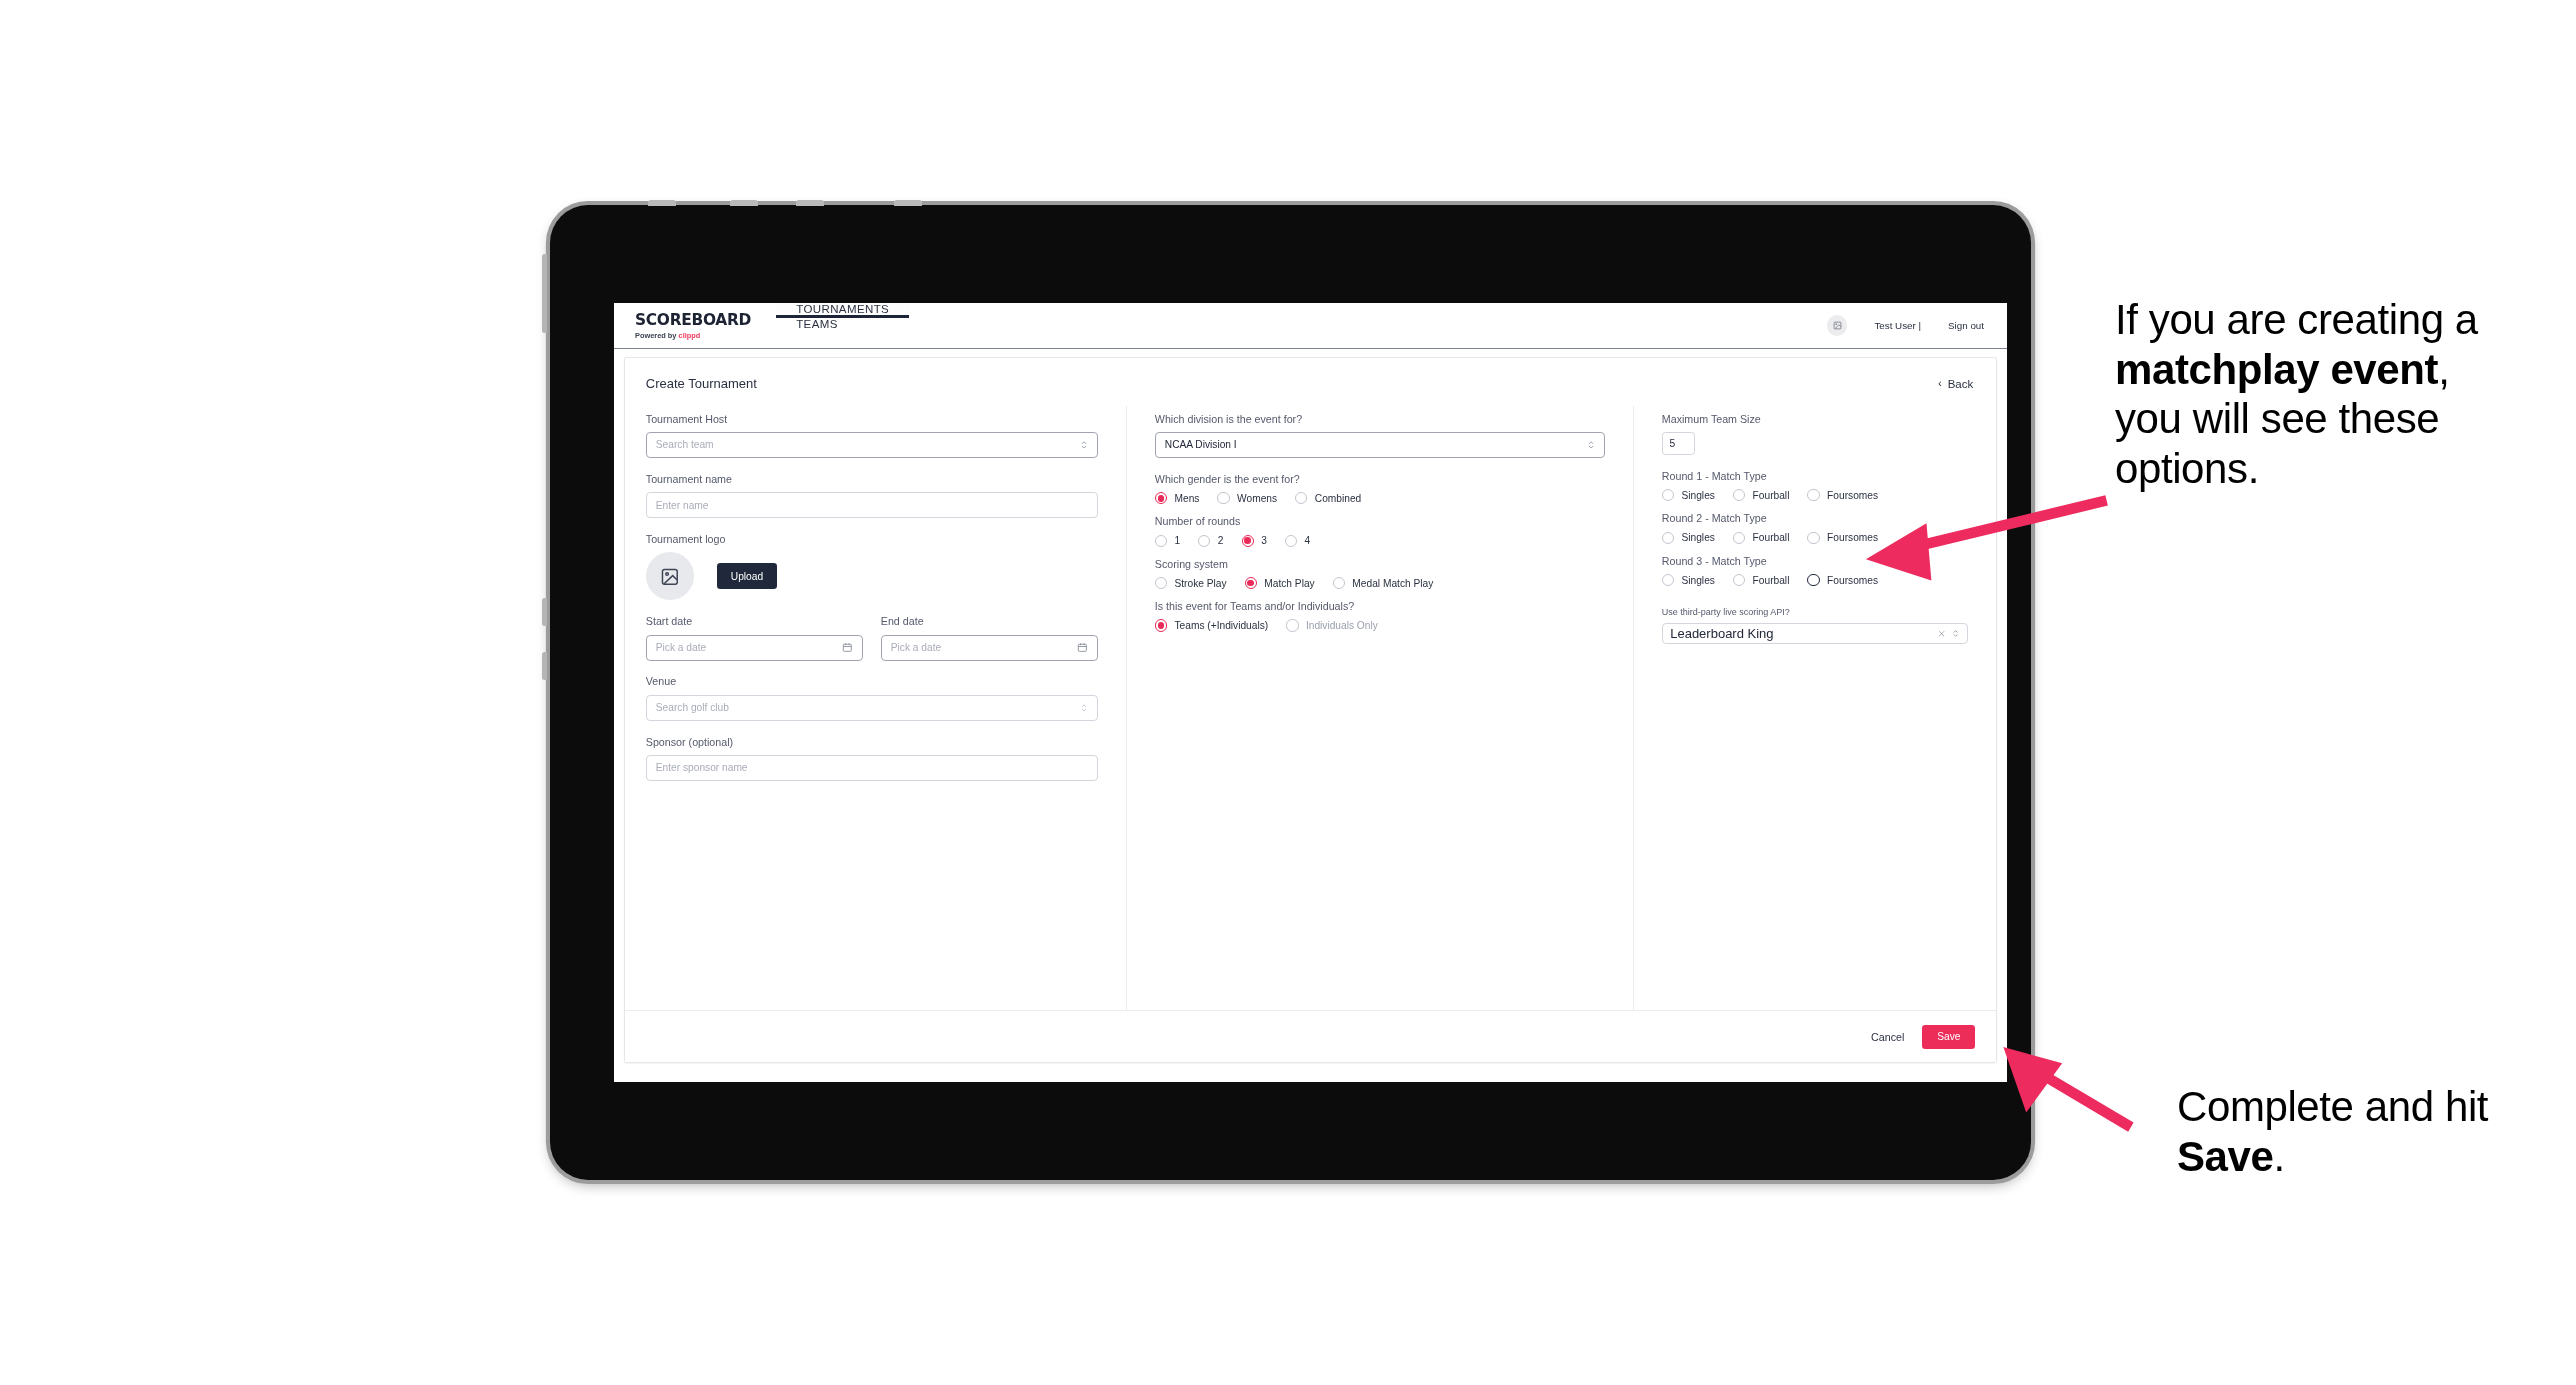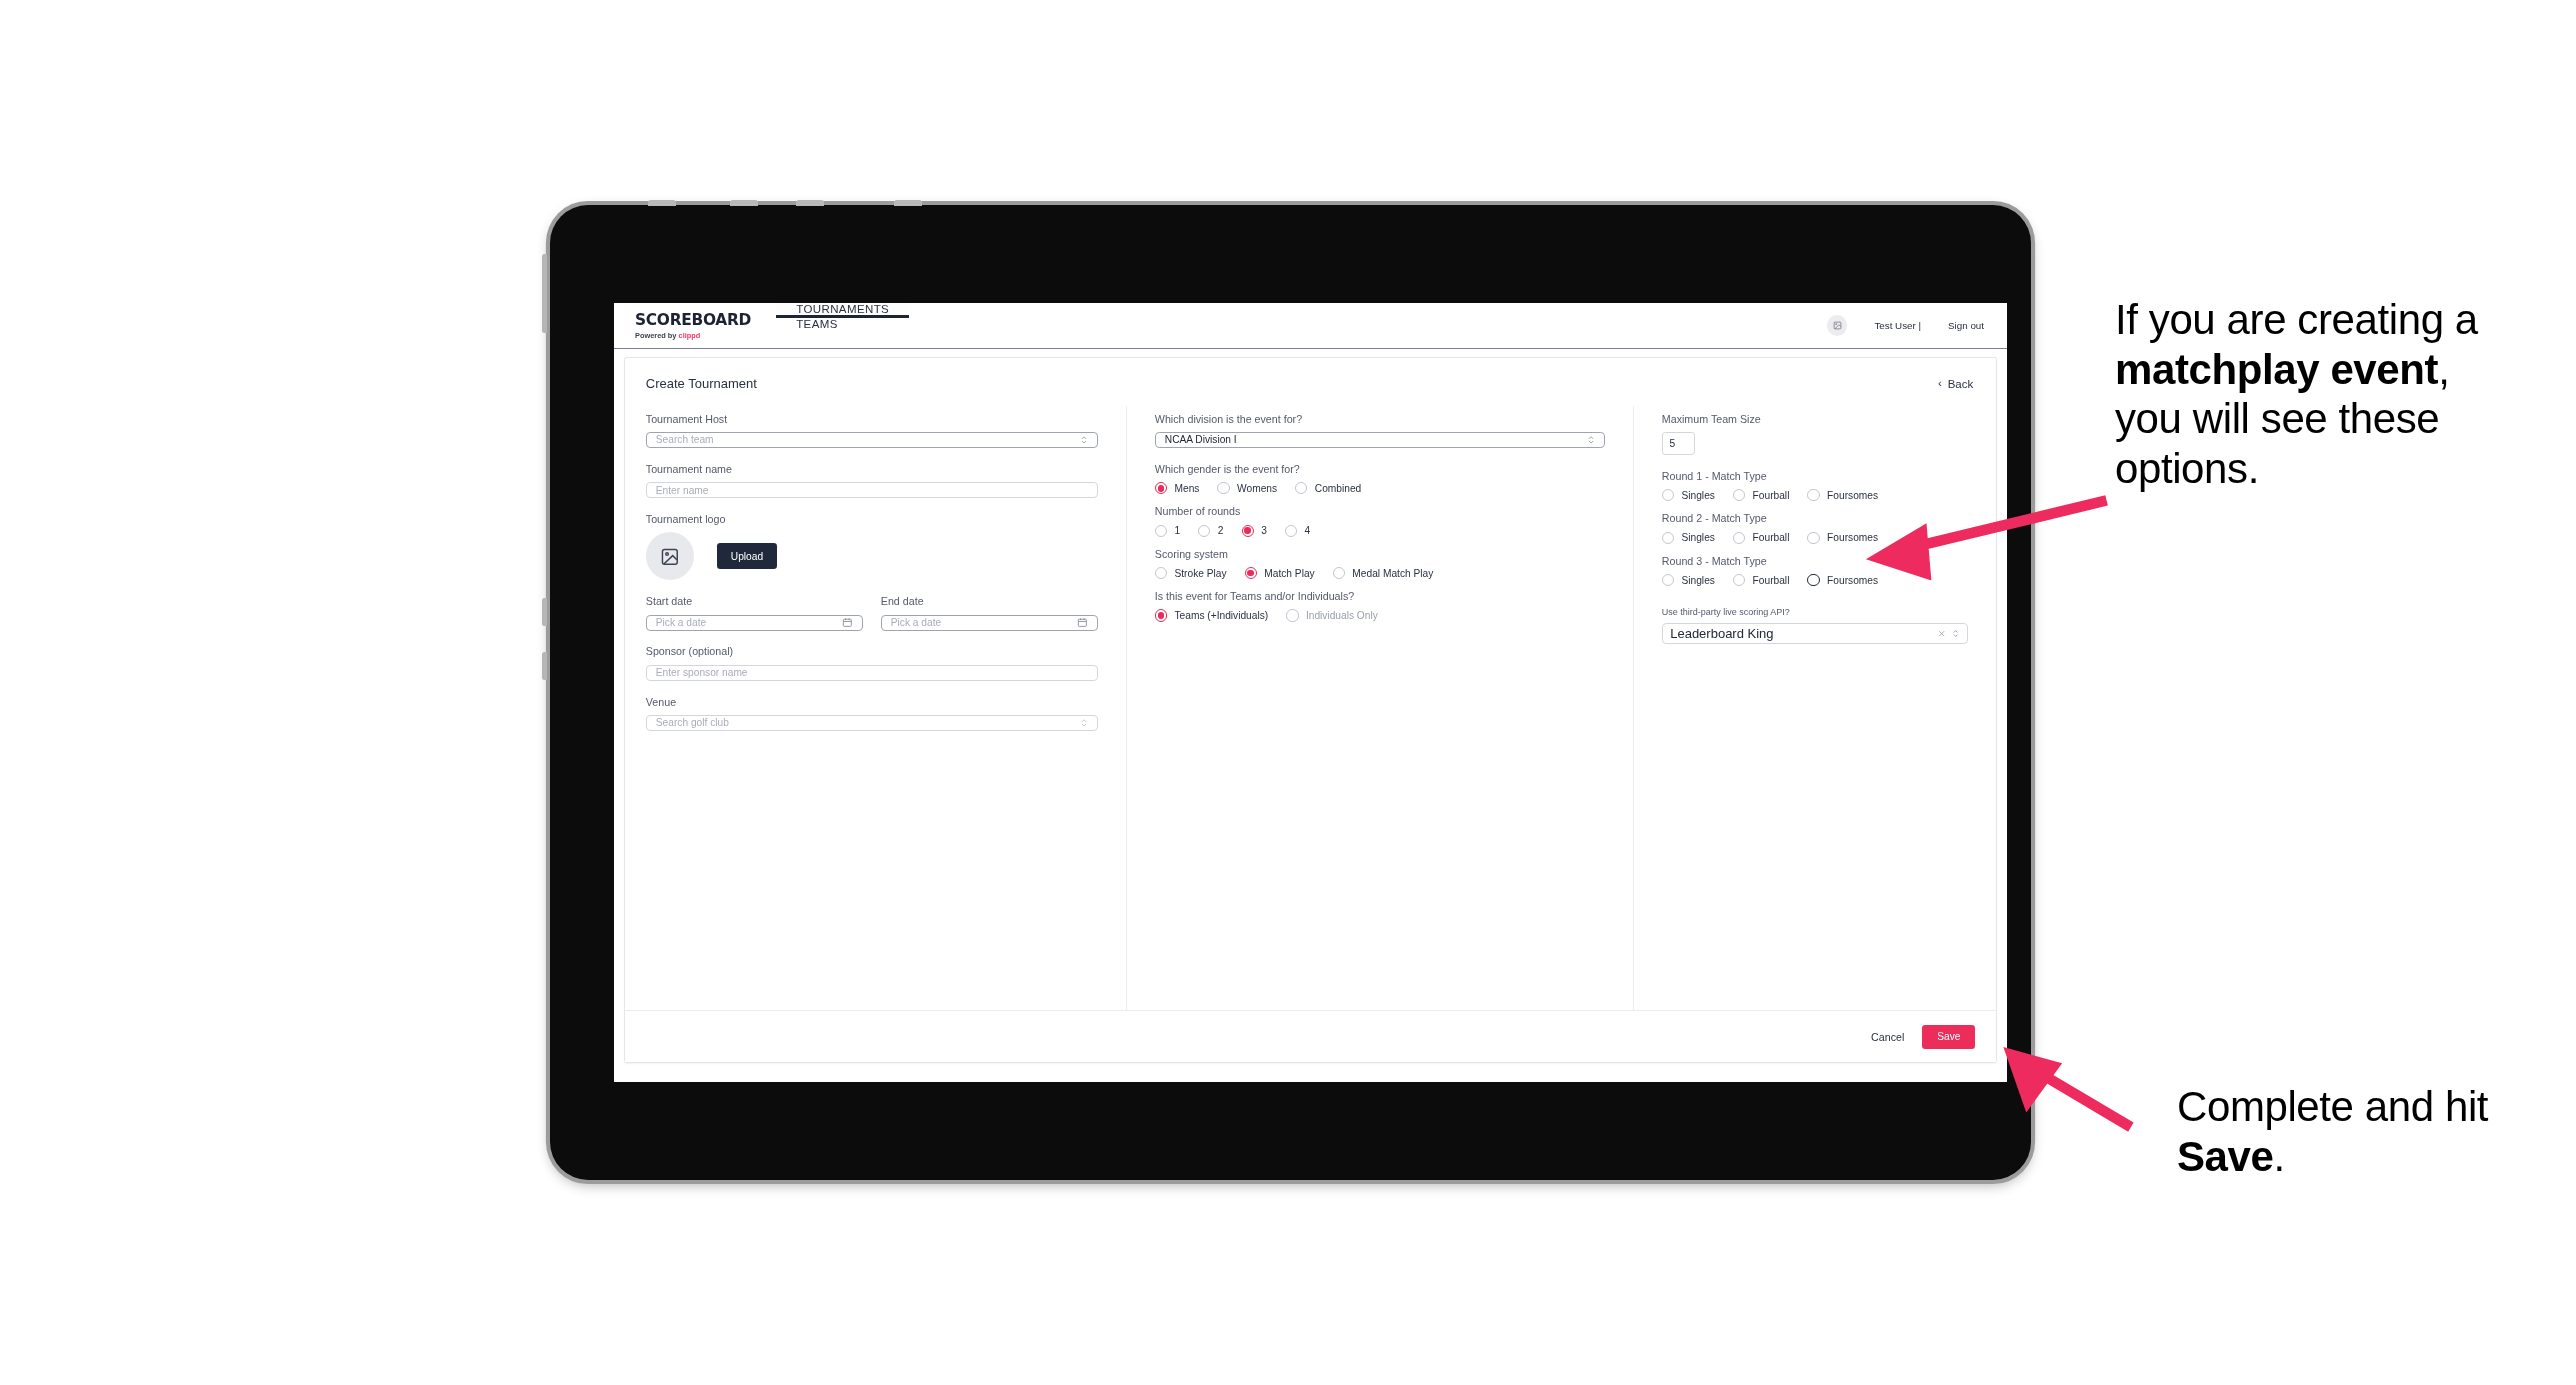--- a/index.html
+++ b/index.html
@@ -143,21 +143,21 @@
   
   .label {
     font-size: 10.7px; color: #55596b; margin-bottom: 7.4px; display: block;
   }
   .label-sm { font-size: 9px; color: #55596b; margin-bottom: 5.7px; display: block; }
   .group { margin-bottom: 14.8px; }
   .group-tight { margin-bottom: 10.7px; }
 
   .input {
     position: relative;
-    height: 16px;
+    height: 26px;
     border: 0.8px solid #9ea3ae;
     border-radius: 4.1px;
     background: #fff;
     display: flex; align-items: center;
     padding: 0 9px;
     font-size: 10.2px;
   }
   .input.light { border-color: #d3d6dc; }
   .input .ph { color: #a9adb8; }
   .input .val { color: #22283a; }
@@ -348,36 +348,36 @@
                     <svg width="10.7" height="10.7" viewBox="0 0 24 24" fill="none" stroke="#7c828f" stroke-width="1.8">
                         <rect x="3" y="5" width="18" height="16" rx="2"></rect>
                         <path d="M3 10h18M8 3v4M16 3v4"></path>
                       </svg>
                   </span>
                 </div>
               </div>
             </div>
 
             <div class="group">
-              <span class="label">Sponsor (optional)</span>
-              <div class="input light">
-                <span class="ph">Enter sponsor name</span>
-              </div>
-            </div>
-
-            <div class="group">
               <span class="label">Venue</span>
               <div class="input light">
                 <span class="ph">Search golf club</span>
                 <span class="adorn">
                   <svg width="8.2" height="9.8" viewBox="0 0 10 14" fill="none" stroke="#c2c6cf" stroke-width="1.4">
                       <path d="M2 5.5L5 2.5l3 3"></path>
                       <path d="M2 8.5l3 3 3-3"></path>
                     </svg>
                 </span>
+              </div>
+            </div>
+
+            <div class="group">
+              <span class="label">Sponsor (optional)</span>
+              <div class="input light">
+                <span class="ph">Enter sponsor name</span>
               </div>
             </div>
 
           </div>
 
           <div class="col col-2">
 
             <div class="group">
               <span class="label">Which division is the event for?</span>
               <div class="input">

